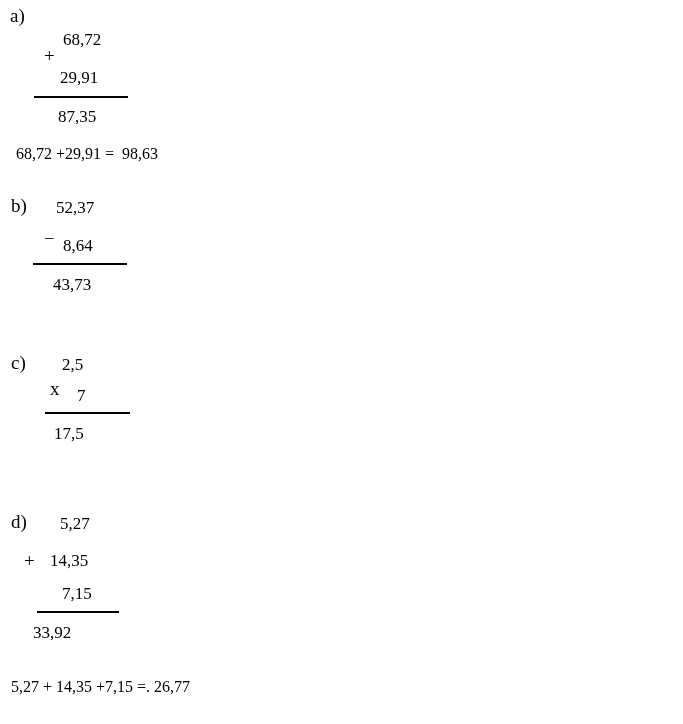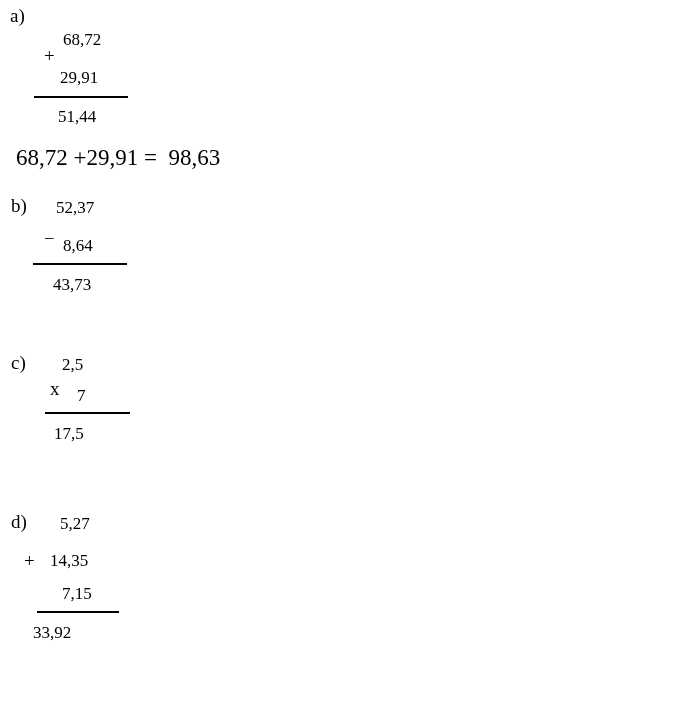--- a/index.html
+++ b/index.html
@@ -32,34 +32,34 @@
   }
   .op {
     font-size: 19px;
   }
   .rule {
     position: absolute;
     background: #000000;
     height: 2px;
   }
   .result-line {
-    font-size: 23px;
+    font-size: 16px;
   }
 </style>
 </head>
 <body>
 
 <div class="page">
 
   <div class="abs label" style="left:10px; top:5px;">a)</div>
   <div class="abs num" style="left:63px; top:30px;">68,72</div>
   <div class="abs op" style="left:44px; top:45px;">+</div>
   <div class="abs num" style="left:60px; top:68px;">29,91</div>
   <div class="rule" style="left:34px; top:96px; width:94px;"></div>
-  <div class="abs num" style="left:58px; top:107px;">51,44</div>
+  <div class="abs num" style="left:58px; top:107px;">87,35</div>
   <div class="abs result-line" style="left:16px; top:145px;">68,72 +29,91 =  98,63</div>
 
   <div class="abs label" style="left:11px; top:195px;">b)</div>
   <div class="abs num" style="left:56px; top:198px;">52,37</div>
   <div class="abs op" style="left:45px; top:227px; font-size:17px;">–</div>
   <div class="abs num" style="left:63px; top:236px;">8,64</div>
   <div class="rule" style="left:33px; top:263px; width:94px;"></div>
   <div class="abs num" style="left:53px; top:275px;">43,73</div>
 
   <div class="abs label" style="left:11px; top:352px;">c)</div>
@@ -69,14 +69,15 @@
   <div class="rule" style="left:45px; top:412px; width:85px;"></div>
   <div class="abs num" style="left:54px; top:424px;">17,5</div>
 
   <div class="abs label" style="left:11px; top:511px;">d)</div>
   <div class="abs num" style="left:60px; top:514px;">5,27</div>
   <div class="abs op" style="left:24px; top:550px;">+</div>
   <div class="abs num" style="left:50px; top:551px;">14,35</div>
   <div class="abs num" style="left:62px; top:584px;">7,15</div>
   <div class="rule" style="left:37px; top:611px; width:82px;"></div>
   <div class="abs num" style="left:33px; top:623px;">33,92</div>
+  <div class="abs result-line" style="left:11px; top:678px;">5,27 + 14,35 +7,15 =. 26,77</div>
 
 </div>
 
 </body></html>

